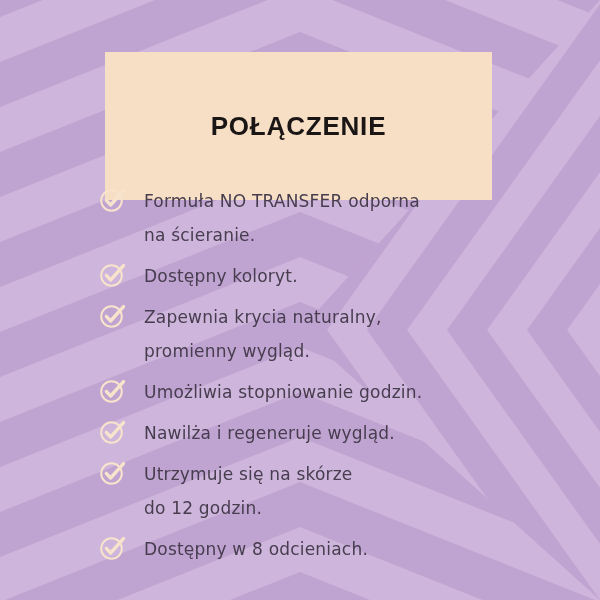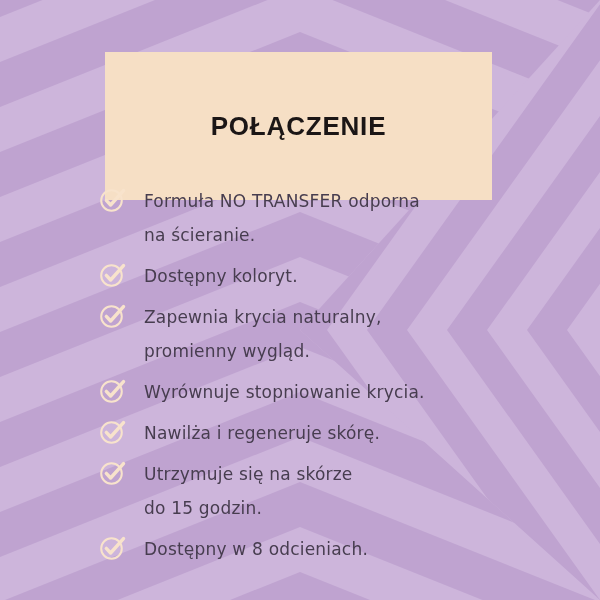--- a/index.html
+++ b/index.html
@@ -113,36 +113,36 @@
       <path d="M7.3 14.4 L11.6 19 L24.5 4.6" fill="none" stroke="currentColor" stroke-width="3.4" stroke-linecap="round" stroke-linejoin="round"></path>
     </svg>
     <span class="benefit-text">Zapewnia krycia naturalny,
 promienny wygląd.</span>
   </li>
   <li class="benefit">
     <svg class="bullet" viewBox="0 0 28 28">
       <circle cx="12.5" cy="14.5" r="10.3" fill="none" stroke="currentColor" stroke-width="2"></circle>
       <path d="M7.3 14.4 L11.6 19 L24.5 4.6" fill="none" stroke="currentColor" stroke-width="3.4" stroke-linecap="round" stroke-linejoin="round"></path>
     </svg>
-    <span class="benefit-text">Wyrównuje stopniowanie krycia.</span>
+    <span class="benefit-text">Umożliwia stopniowanie godzin.</span>
   </li>
   <li class="benefit">
     <svg class="bullet" viewBox="0 0 28 28">
       <circle cx="12.5" cy="14.5" r="10.3" fill="none" stroke="currentColor" stroke-width="2"></circle>
       <path d="M7.3 14.4 L11.6 19 L24.5 4.6" fill="none" stroke="currentColor" stroke-width="3.4" stroke-linecap="round" stroke-linejoin="round"></path>
     </svg>
-    <span class="benefit-text">Nawilża i regeneruje skórę.</span>
+    <span class="benefit-text">Nawilża i regeneruje wygląd.</span>
   </li>
   <li class="benefit">
     <svg class="bullet" viewBox="0 0 28 28">
       <circle cx="12.5" cy="14.5" r="10.3" fill="none" stroke="currentColor" stroke-width="2"></circle>
       <path d="M7.3 14.4 L11.6 19 L24.5 4.6" fill="none" stroke="currentColor" stroke-width="3.4" stroke-linecap="round" stroke-linejoin="round"></path>
     </svg>
     <span class="benefit-text">Utrzymuje się na skórze
-do 15 godzin.</span>
+do 12 godzin.</span>
   </li>
   <li class="benefit">
     <svg class="bullet" viewBox="0 0 28 28">
       <circle cx="12.5" cy="14.5" r="10.3" fill="none" stroke="currentColor" stroke-width="2"></circle>
       <path d="M7.3 14.4 L11.6 19 L24.5 4.6" fill="none" stroke="currentColor" stroke-width="3.4" stroke-linecap="round" stroke-linejoin="round"></path>
     </svg>
     <span class="benefit-text">Dostępny w 8 odcieniach.</span>
   </li>
 </ul>
 

